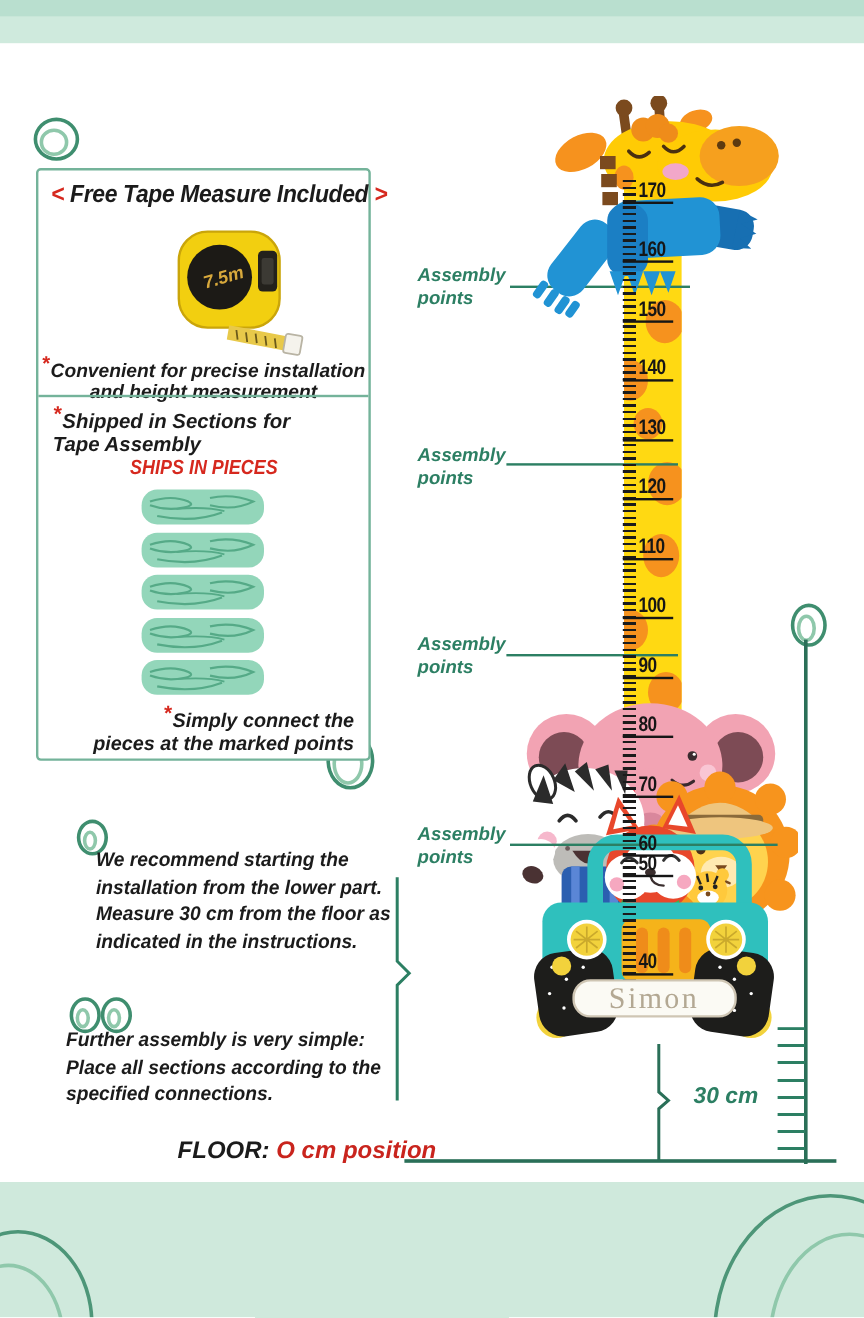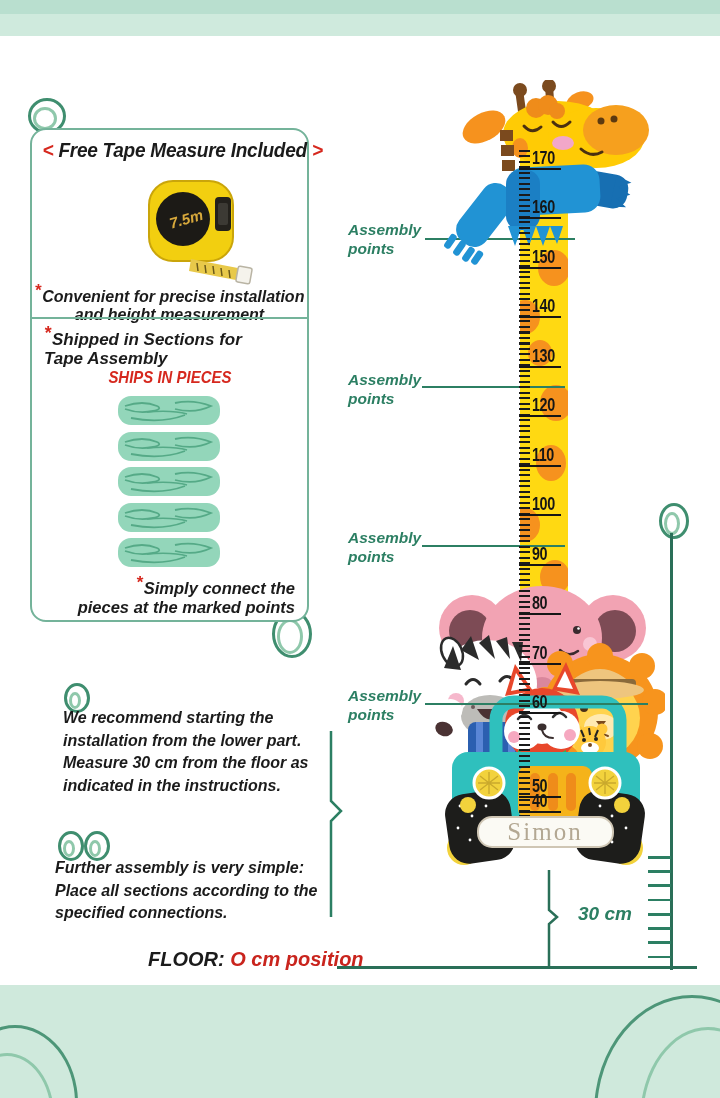--- a/index.html
+++ b/index.html
@@ -15,22 +15,22 @@
   .band-top-light { left:0; top:14px; width:720px; height:22px; background:#cfeadd; }
   .bottom-band { left:0; top:985px; width:720px; height:113px; background:#cfe9dc; overflow:hidden; }
   .c-ell { position:absolute; border-radius:50%; }
 
   
   .ring { position:absolute; border:3px solid #3f8e6f; border-radius:50%; }
   .ring::after { content:""; position:absolute; left:2px; top:6px; right:6px; bottom:1px;
                  border:3px solid #8fc8ab; border-radius:50%; }
 
   
-  .panel { left:30px; top:128px; width:275px; height:490px; background:#ffffff;
-           border:2.5px solid #74b39a; border-radius:16px; z-index:2; }
+  .panel { left:30px; top:140px; width:275px; height:490px; background:#ffffff;
+           border:2.5px solid #74b39a; border-radius:4px; z-index:2; }
   .panel-divider { position:absolute; left:0; top:187px; width:100%; height:0;
                    border-top:2.5px solid #74b39a; }
   .panel-title { position:absolute; left:0; top:8px; width:100%; text-align:center;
                  font-size:20.5px; letter-spacing:-0.3px; }
   .panel-title .inner { display:inline-block; transform:scaleX(.93); transform-origin:center; white-space:nowrap; }
   .note-center { position:absolute; width:100%; text-align:center; font-size:16px; line-height:18px; }
   .note-left { position:absolute; left:12px; font-size:17px; line-height:19px; }
   .note-right { position:absolute; right:12px; text-align:right; font-size:16.5px; line-height:19px; }
   .ships-title { position:absolute; left:0; top:238px; width:100%; text-align:center;
                  font-size:17px; color:#d6281e; letter-spacing:0; }
@@ -398,21 +398,21 @@
       </div>
       <div class="num-row" style="top: 592px;">
         <span>80</span>
       </div>
       <div class="num-row" style="top: 641.5px;">
         <span>70</span>
       </div>
       <div class="num-row" style="top: 691px;">
         <span>60</span>
       </div>
-      <div class="num-row" style="top: 775px;">
+      <div class="num-row" style="top: 708px;">
         <span>50</span>
       </div>
       <div class="num-row" style="top: 790px;">
         <span>40</span>
       </div>
     </div>
 
   <div class="asm-label" style="top:220px;">
     <span>Assembly</span>
     <span>points</span>
@@ -428,21 +428,21 @@
   <div class="asm-label" style="top:686px;">
     <span>Assembly</span>
     <span>points</span>
   </div>
   <div class="asm-line" style="left:425px; top:238px; width:150px;"></div>
   <div class="asm-line" style="left:422px; top:386px; width:143px;"></div>
   <div class="asm-line" style="left:422px; top:545px; width:143px;"></div>
   <div class="asm-line" style="left:425px; top:703px; width:223px;"></div>
 
   <div class="ring" style="left:64px; top:683px; width:20px; height:24px;"></div>
-  <div class="para" style="left:63px; top:706px;">
+  <div class="para" style="left:80px; top:706px;">
     <span>We recommend starting the</span>
     <span>installation from the lower part.</span>
     <span>Measure 30 cm from the floor as</span>
     <span>indicated in the instructions.</span>
   </div>
 
   <div class="ring" style="left:58px; top:831px; width:20px; height:24px;"></div>
   <div class="ring" style="left:84px; top:831px; width:20px; height:24px;"></div>
   <div class="para" style="left:55px; top:856px;">
     <span>Further assembly is very simple:</span>

